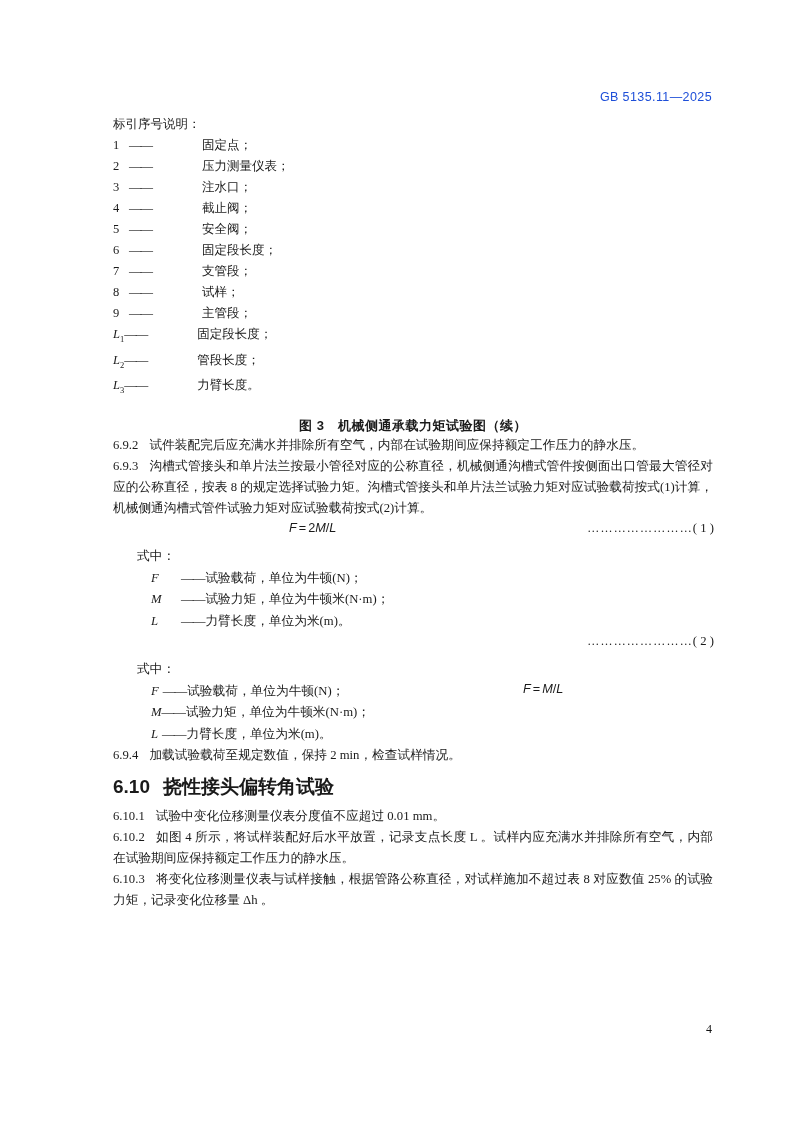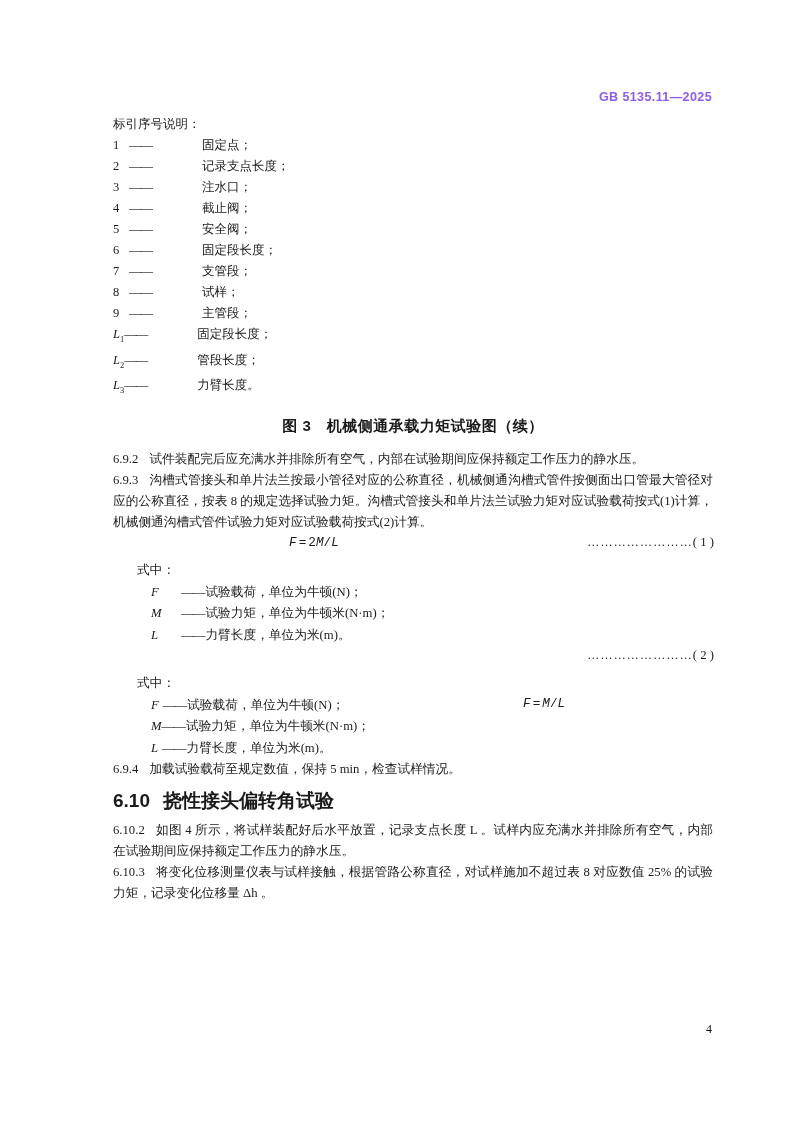--- a/index.html
+++ b/index.html
@@ -20,23 +20,23 @@
     box-sizing: border-box;
   }
 
   
   .header {
     position: absolute;
     top: 90px;
     right: 82px;
     font-family: "Liberation Sans", "DejaVu Sans", sans-serif;
     font-size: 12.5px;
-    font-weight: bold;
+    font-weight: normal;
     letter-spacing: 0.4px;
-    color: #8b5cf6;
+    color: #1d4ed8;
     white-space: nowrap;
   }
 
   
   .content {
     position: absolute;
     left: 113px;
     top: 114px;
     width: 600px;
   }
@@ -83,25 +83,24 @@
     padding-left: 0;
   }
   .legend-text {
     padding-left: 1px;
     margin-left: 48px;
   }
 
   
   .fig-caption {
     text-align: center;
-    font-size: 15px;
+    font-size: 13px;
     font-weight: bold;
     font-family: "Liberation Sans", "DejaVu Sans", sans-serif;
     margin-top: 16px;
-    margin-bottom: 13px;
     letter-spacing: 0.5px;
   }
 
   
   .para {
     font-size: 12.7px;
     line-height: 21.2px;
     text-align: justify;
     text-justify: inter-ideograph;
     margin: 0;
@@ -129,21 +128,21 @@
   
   .formula-row {
     position: relative;
     height: 24px;
     font-size: 12.7px;
     margin-top: 2px;
     margin-bottom: 1px;
   }
   .formula-expr {
     position: absolute;
-    font-family: Liberation Mono, monospace;
+    font-family: Liberation Sans, sans-serif;
     white-space: nowrap;
   }
   .formula-expr .var {
     font-style: italic;
   }
   .formula-expr .op {
     padding: 0 2px;
   }
   .formula-tag {
     position: absolute;
@@ -225,21 +224,21 @@
 
       <li class="legend-item">
         <span class="legend-key">1</span>
         <span class="legend-dash">——</span>
         <span class="legend-text">固定点；</span>
       </li>
 
       <li class="legend-item">
         <span class="legend-key">2</span>
         <span class="legend-dash">——</span>
-        <span class="legend-text">记录支点长度；</span>
+        <span class="legend-text">压力测量仪表；</span>
       </li>
 
       <li class="legend-item">
         <span class="legend-key">3</span>
         <span class="legend-dash">——</span>
         <span class="legend-text">注水口；</span>
       </li>
 
       <li class="legend-item">
         <span class="legend-key">4</span>
@@ -349,27 +348,30 @@
         <span class="def-text">试验力矩，单位为牛顿米(N·m)；</span>
       </li>
       <li class="def-item">
         <span class="def-sym w-narrow">L</span>
         <span class="def-dash pad">——</span>
         <span class="def-text">力臂长度，单位为米(m)。</span>
       </li>
     </ul>
 
     <p class="para">
-      <span class="num">6.9.4</span><span class="gap"></span><span>加载试验载荷至规定数值，保持 5 min，检查试样情况。</span>
+      <span class="num">6.9.4</span><span class="gap"></span><span>加载试验载荷至规定数值，保持 2 min，检查试样情况。</span>
     </p>
 
     <div class="heading">
       <span class="num">6.10</span><span class="gap"></span><span>挠性接头偏转角试验</span>
     </div>
 
+    <p class="para">
+      <span class="num">6.10.1</span><span class="gap"></span><span>试验中变化位移测量仪表分度值不应超过 0.01 mm。</span>
+    </p>
 
     <p class="para">
       <span class="num">6.10.2</span><span class="gap"></span><span>如图 4 所示，将试样装配好后水平放置，记录支点长度 L 。试样内应充满水并排除所有空气，内部在试验期间应保持额定工作压力的静水压。</span>
     </p>
 
     <p class="para">
       <span class="num">6.10.3</span><span class="gap"></span><span>将变化位移测量仪表与试样接触，根据管路公称直径，对试样施加不超过表 8 对应数值 25% 的试验力矩，记录变化位移量 Δh 。</span>
     </p>
 
   </div>

